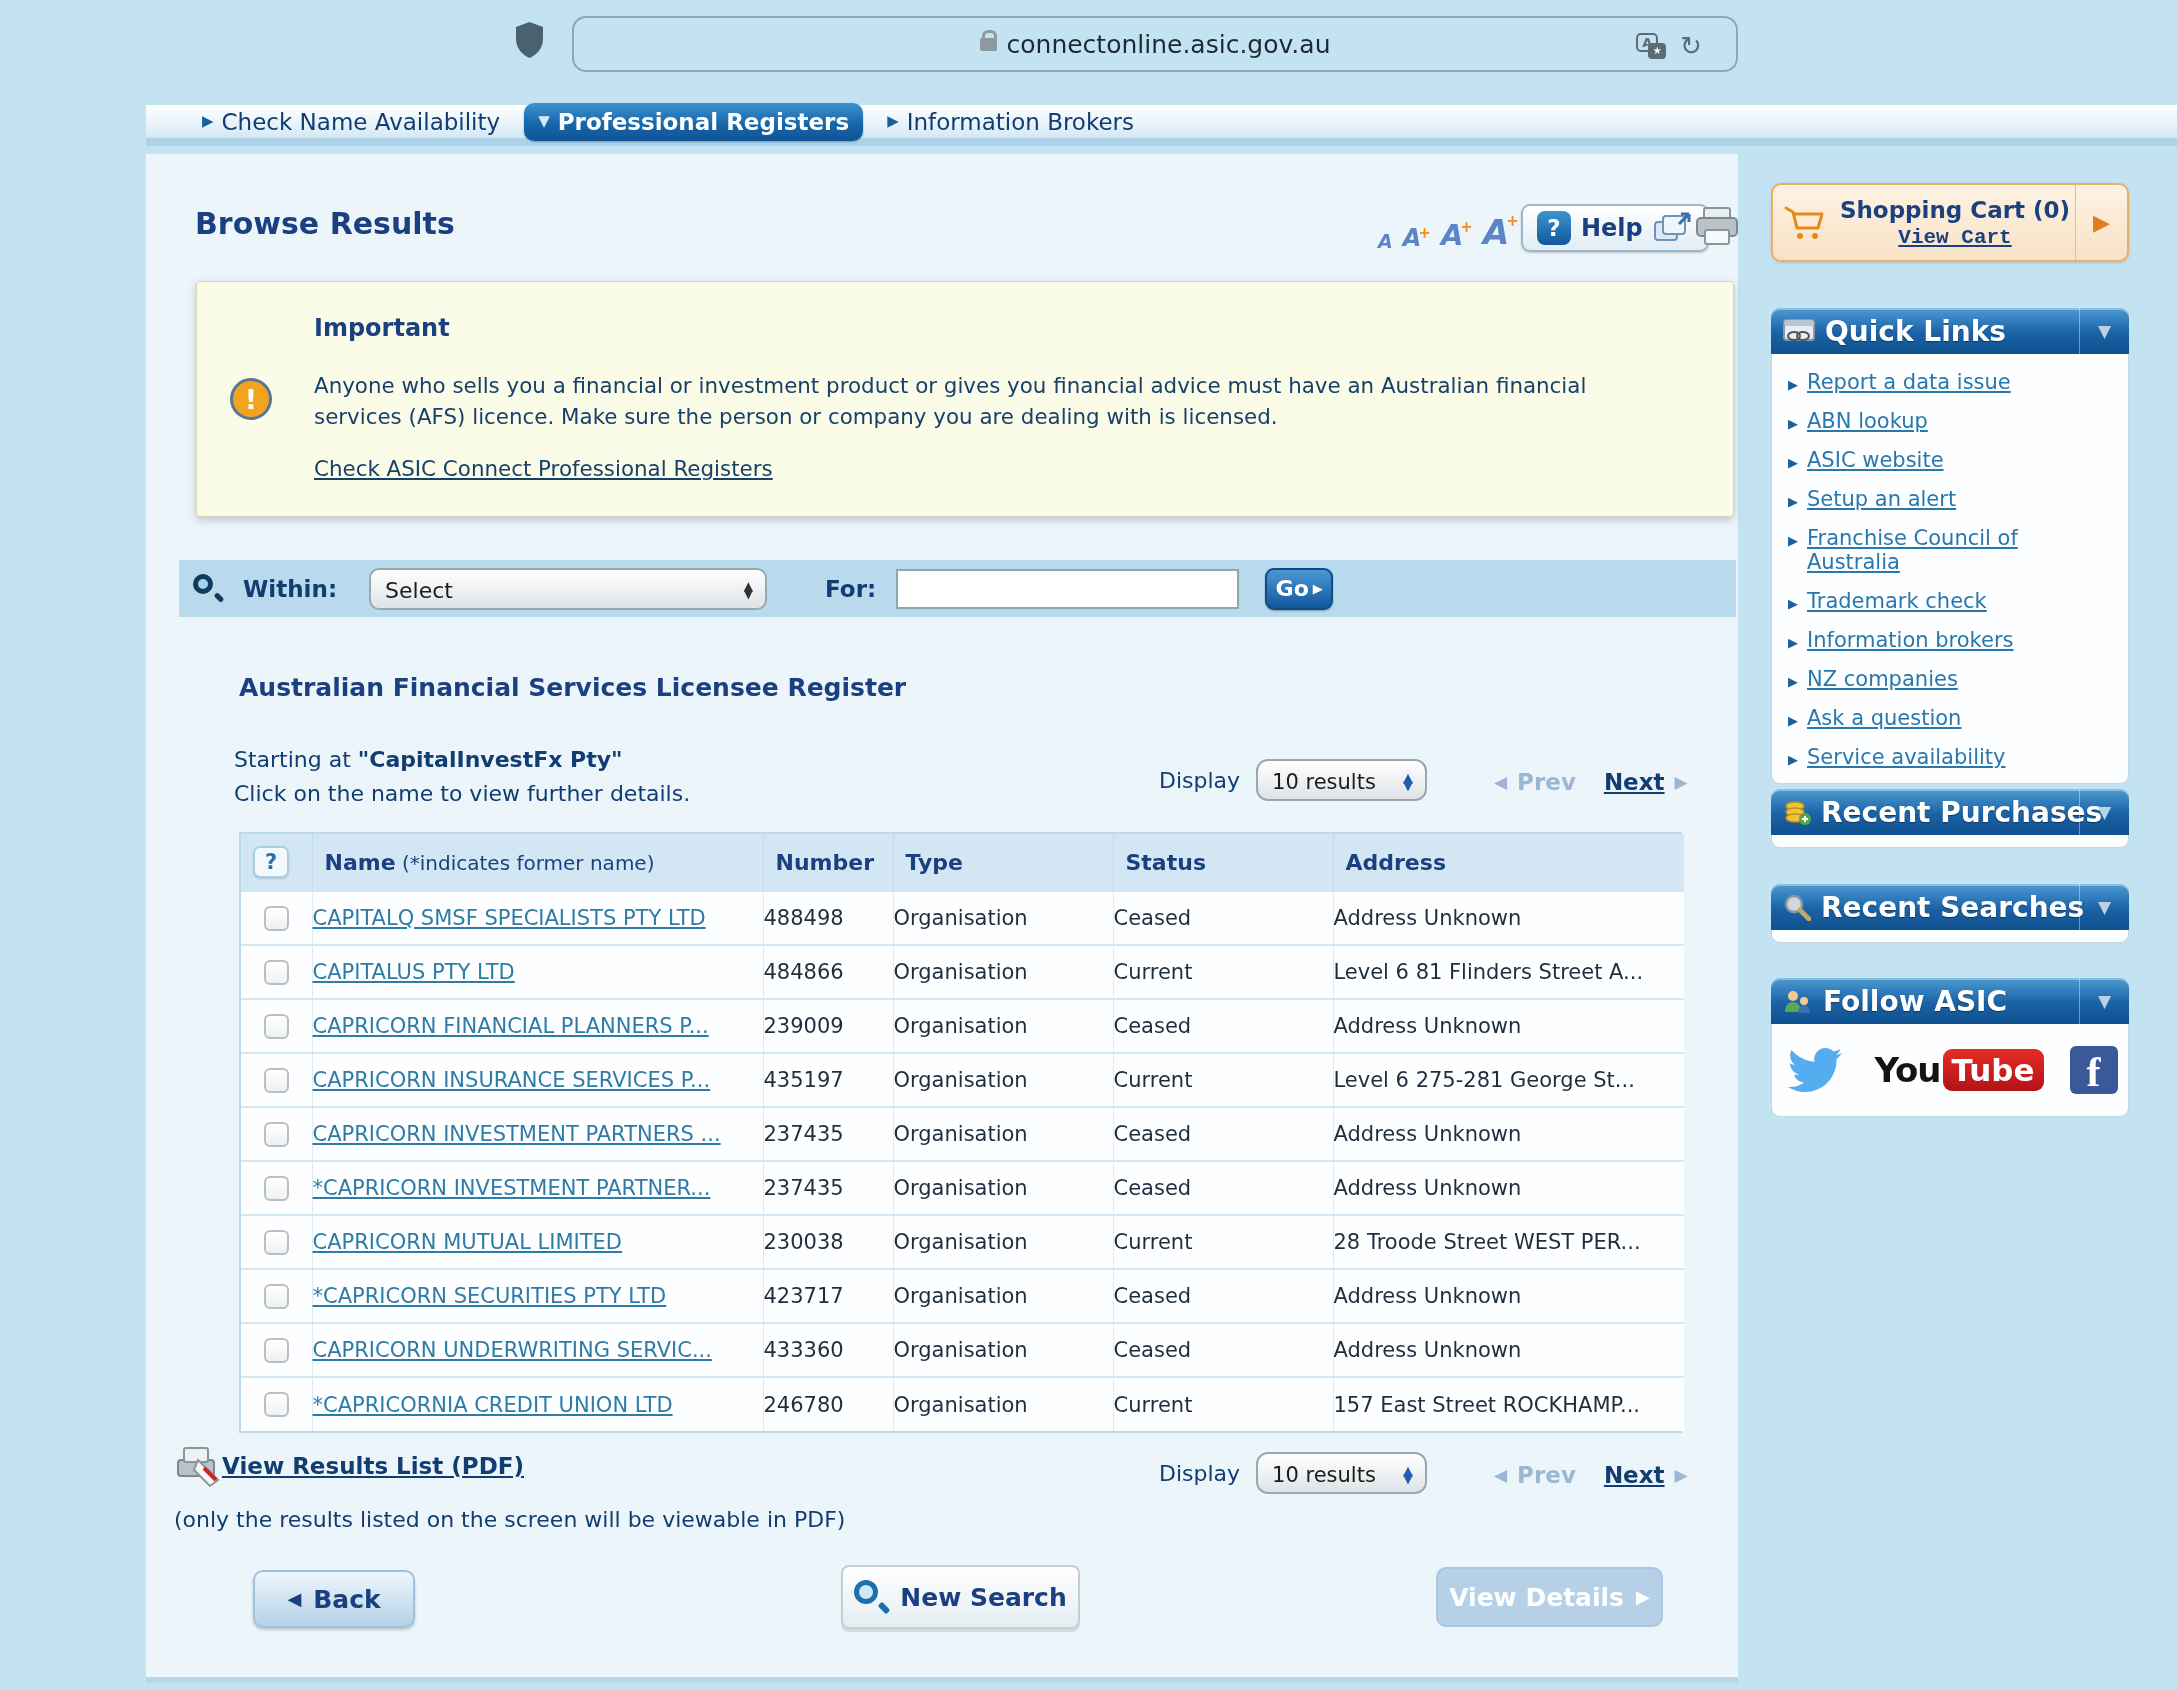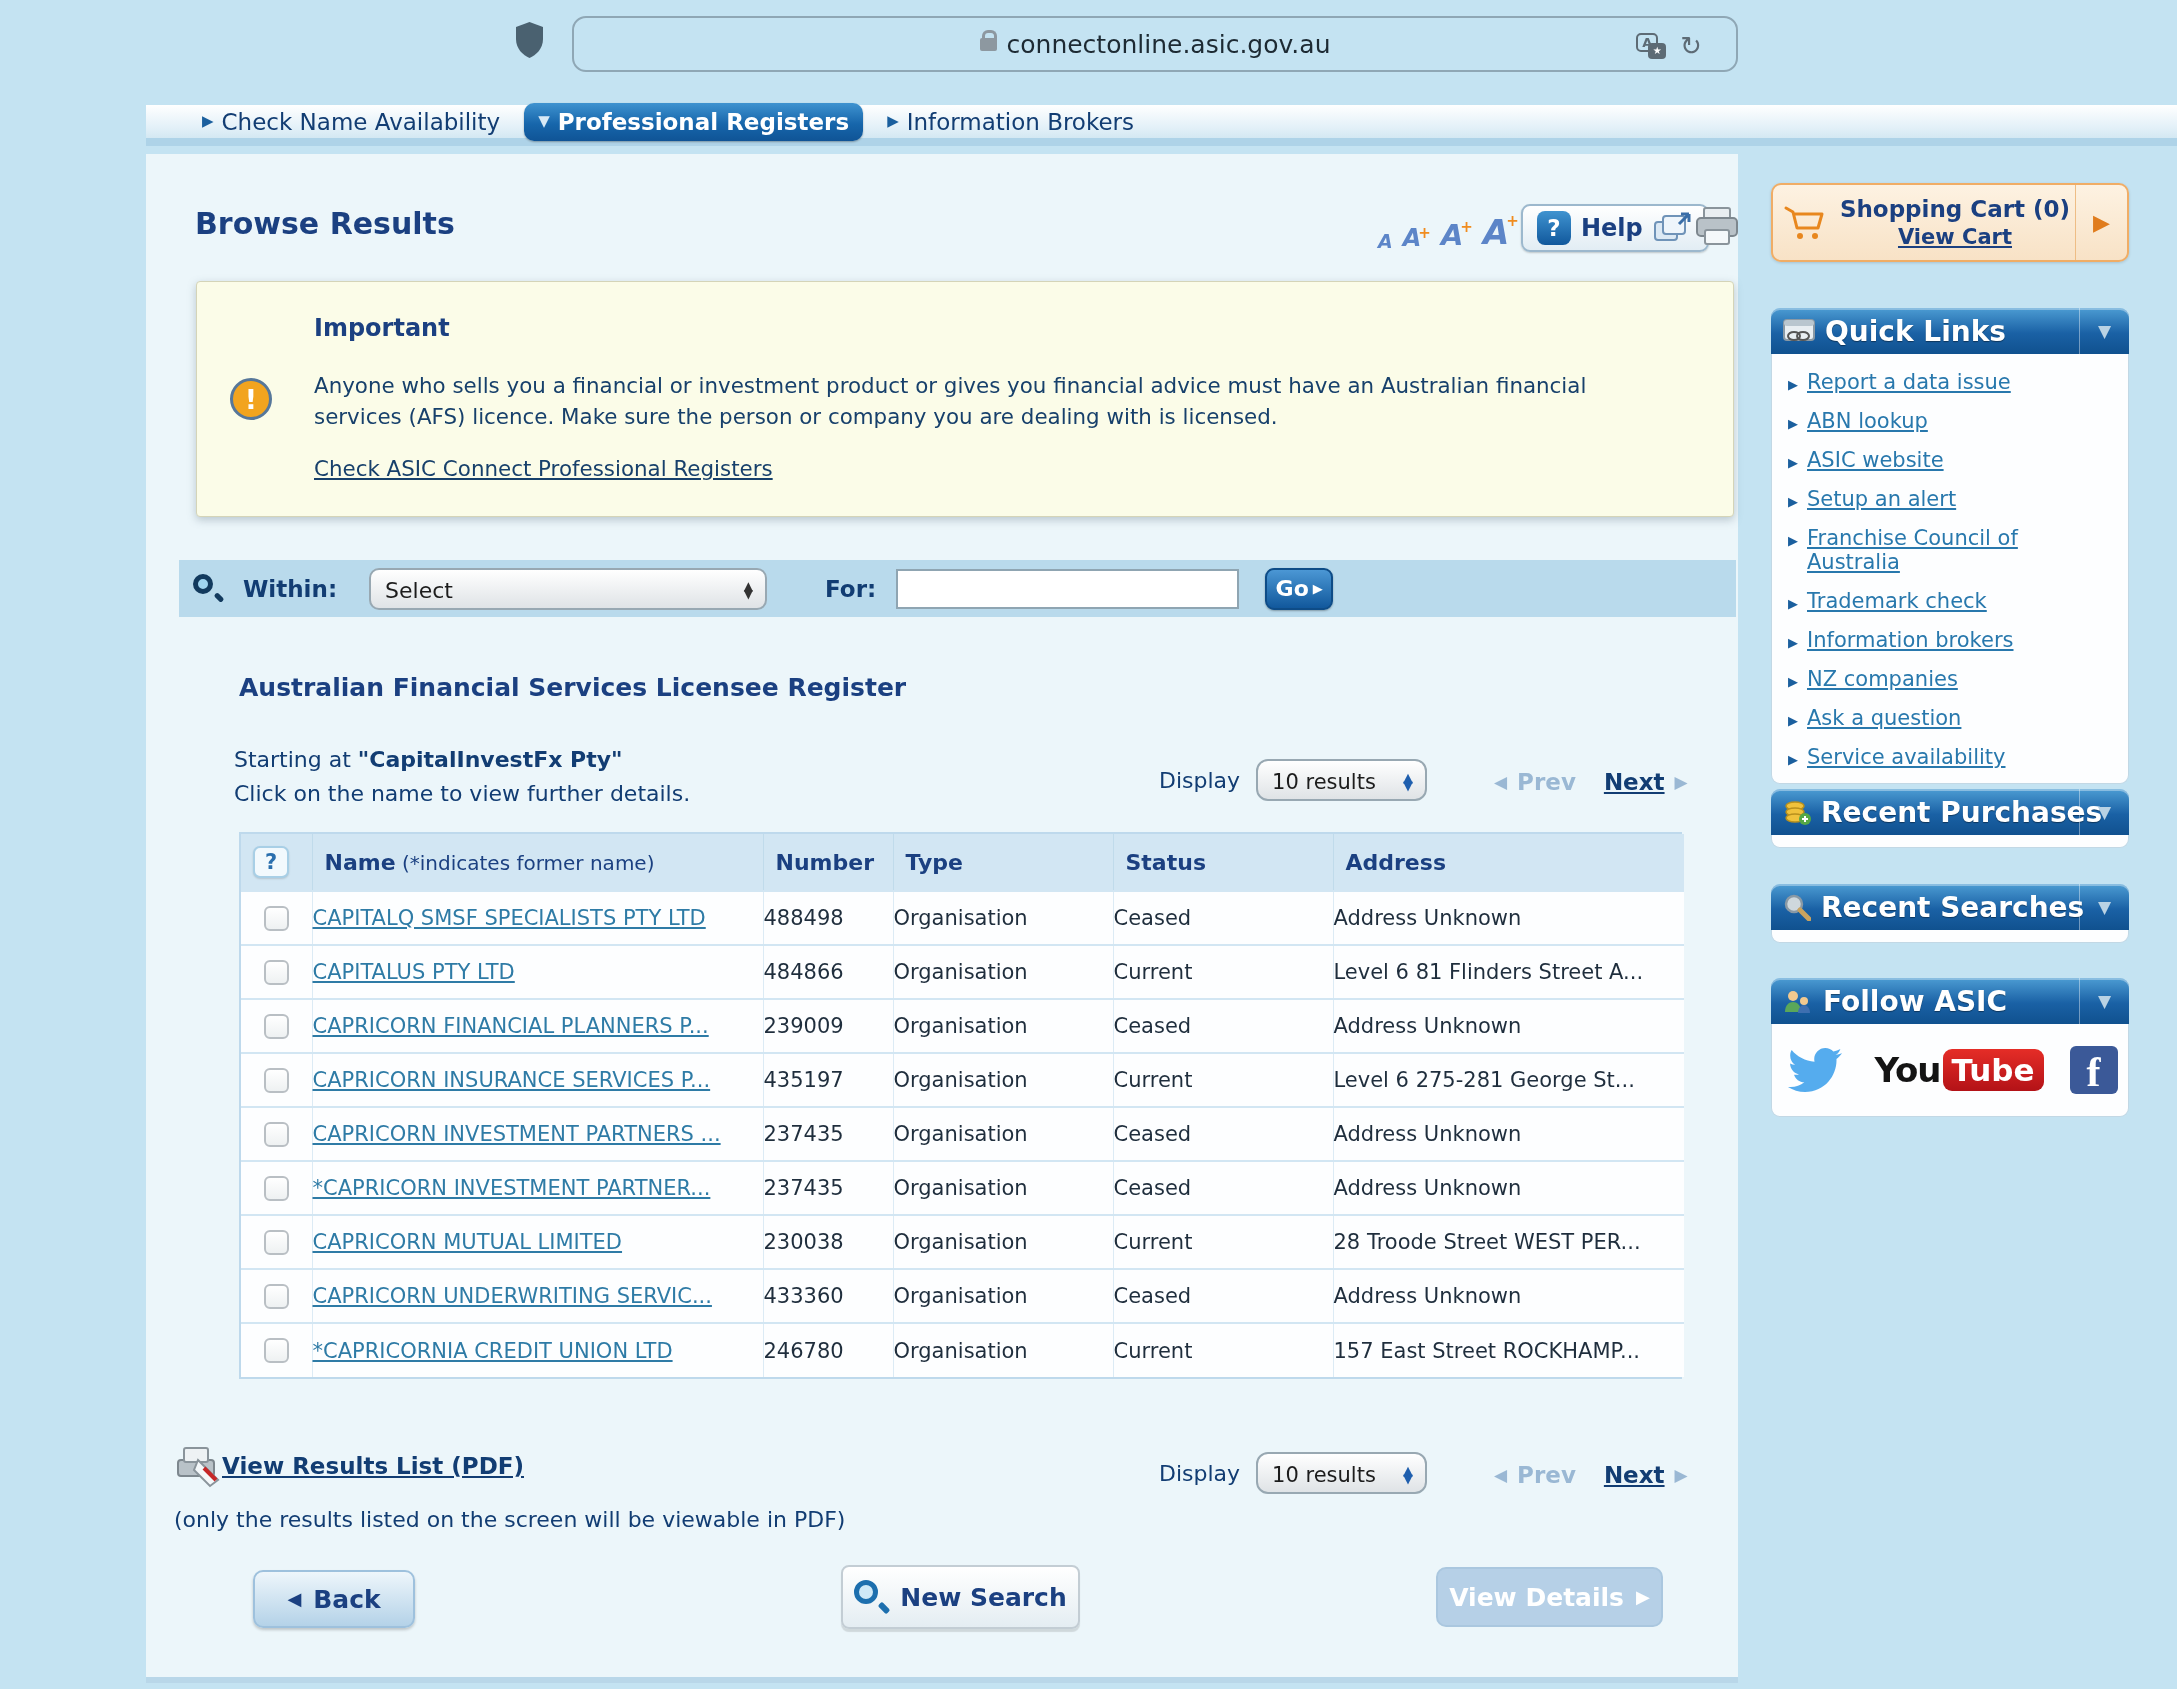--- a/index.html
+++ b/index.html
@@ -92,21 +92,21 @@
   .btn-view .tri { color:#fff; font-size:18px; }
   .mag2 { position:relative; display:inline-block; width:34px; height:34px; }
   .mag2 .lens { position:absolute; left:0; top:0; width:24px; height:24px; border:5px solid #1d6fae; border-radius:50%; background:#cfe9f7; }
   .mag2 .handle { position:absolute; left:24px; top:25px; width:12px; height:6px; background:#1d6fae; border-radius:2px; transform:rotate(45deg); }
 
   
   .side { position:absolute; left:1771px; width:358px; }
   .cart-box { top:183px; height:79px; background:linear-gradient(#fdf2e2,#f8e2c6); border:2px solid #f0ad66; border-radius:10px; display:flex; align-items:stretch; box-shadow:0 1px 3px rgba(0,0,0,0.15); }
   .cart-main { flex:1; display:flex; flex-direction:column; align-items:center; justify-content:center; }
   .cart-title { font-size:23px; font-weight:bold; color:#1b4081; }
-  .cart-link { font-size:21px; font-weight:bold; color:#1b4081; text-decoration:underline; margin-top:3px; }
+  .cart-link { font-size:21px; font-weight:bold; color:#1b4081; text-decoration:underline; margin-top:3px;font-family:Liberation Mono, monospace; }
   .cart-ico { width:62px; display:flex; align-items:center; justify-content:center; }
   .cart-arrow { width:52px; border-left:1px solid #eebd85; display:flex; align-items:center; justify-content:center; color:#e07c1d; font-size:22px; }
 
   .panel-hd { height:46px; background:linear-gradient(#4c9cd3,#1a61a5 55%,#10518f); border-radius:9px 9px 0 0; display:flex; align-items:center; padding-left:12px; position:relative; box-shadow:inset 0 2px 0 rgba(255,255,255,0.35); }
   .panel-hd .ttl { color:#fff; font-weight:bold; font-size:28px; margin-left:10px; text-shadow:0 1px 1px rgba(0,0,0,0.4); }
   .panel-hd .dd { position:absolute; right:0; top:0; width:50px; height:46px; border-left:1px solid rgba(255,255,255,0.4); display:flex; align-items:center; justify-content:center; color:#b9d2e4; font-size:17px; }
   .panel-bd { background:#fdfeff; border:1px solid #c2d8e5; border-top:none; border-radius:0 0 9px 9px; }
   .ql-body { padding:16px 16px 12px 16px; }
   .ql-item { margin:0 0 15px 0; display:flex; align-items:baseline; gap:9px; }
   .ql-item .tri { font-size:13px; color:#1a5f9e; }
@@ -303,20 +303,28 @@
         <tr>
           <td class="ck"><span class="cbx"></span></td>
           <td><a class="name-link" href="#">CAPRICORN MUTUAL LIMITED</a></td>
           <td>230038</td>
           <td>Organisation</td>
           <td>Current</td>
           <td>28 Troode Street WEST PER...</td>
         </tr>
         <tr>
           <td class="ck"><span class="cbx"></span></td>
+          <td><a class="name-link" href="#">*CAPRICORN SECURITIES PTY LTD</a></td>
+          <td>423717</td>
+          <td>Organisation</td>
+          <td>Ceased</td>
+          <td>Address Unknown</td>
+        </tr>
+        <tr>
+          <td class="ck"><span class="cbx"></span></td>
           <td><a class="name-link" href="#">CAPRICORN UNDERWRITING SERVIC...</a></td>
           <td>433360</td>
           <td>Organisation</td>
           <td>Ceased</td>
           <td>Address Unknown</td>
         </tr>
         <tr>
           <td class="ck"><span class="cbx"></span></td>
           <td><a class="name-link" href="#">*CAPRICORNIA CREDIT UNION LTD</a></td>
           <td>246780</td>

